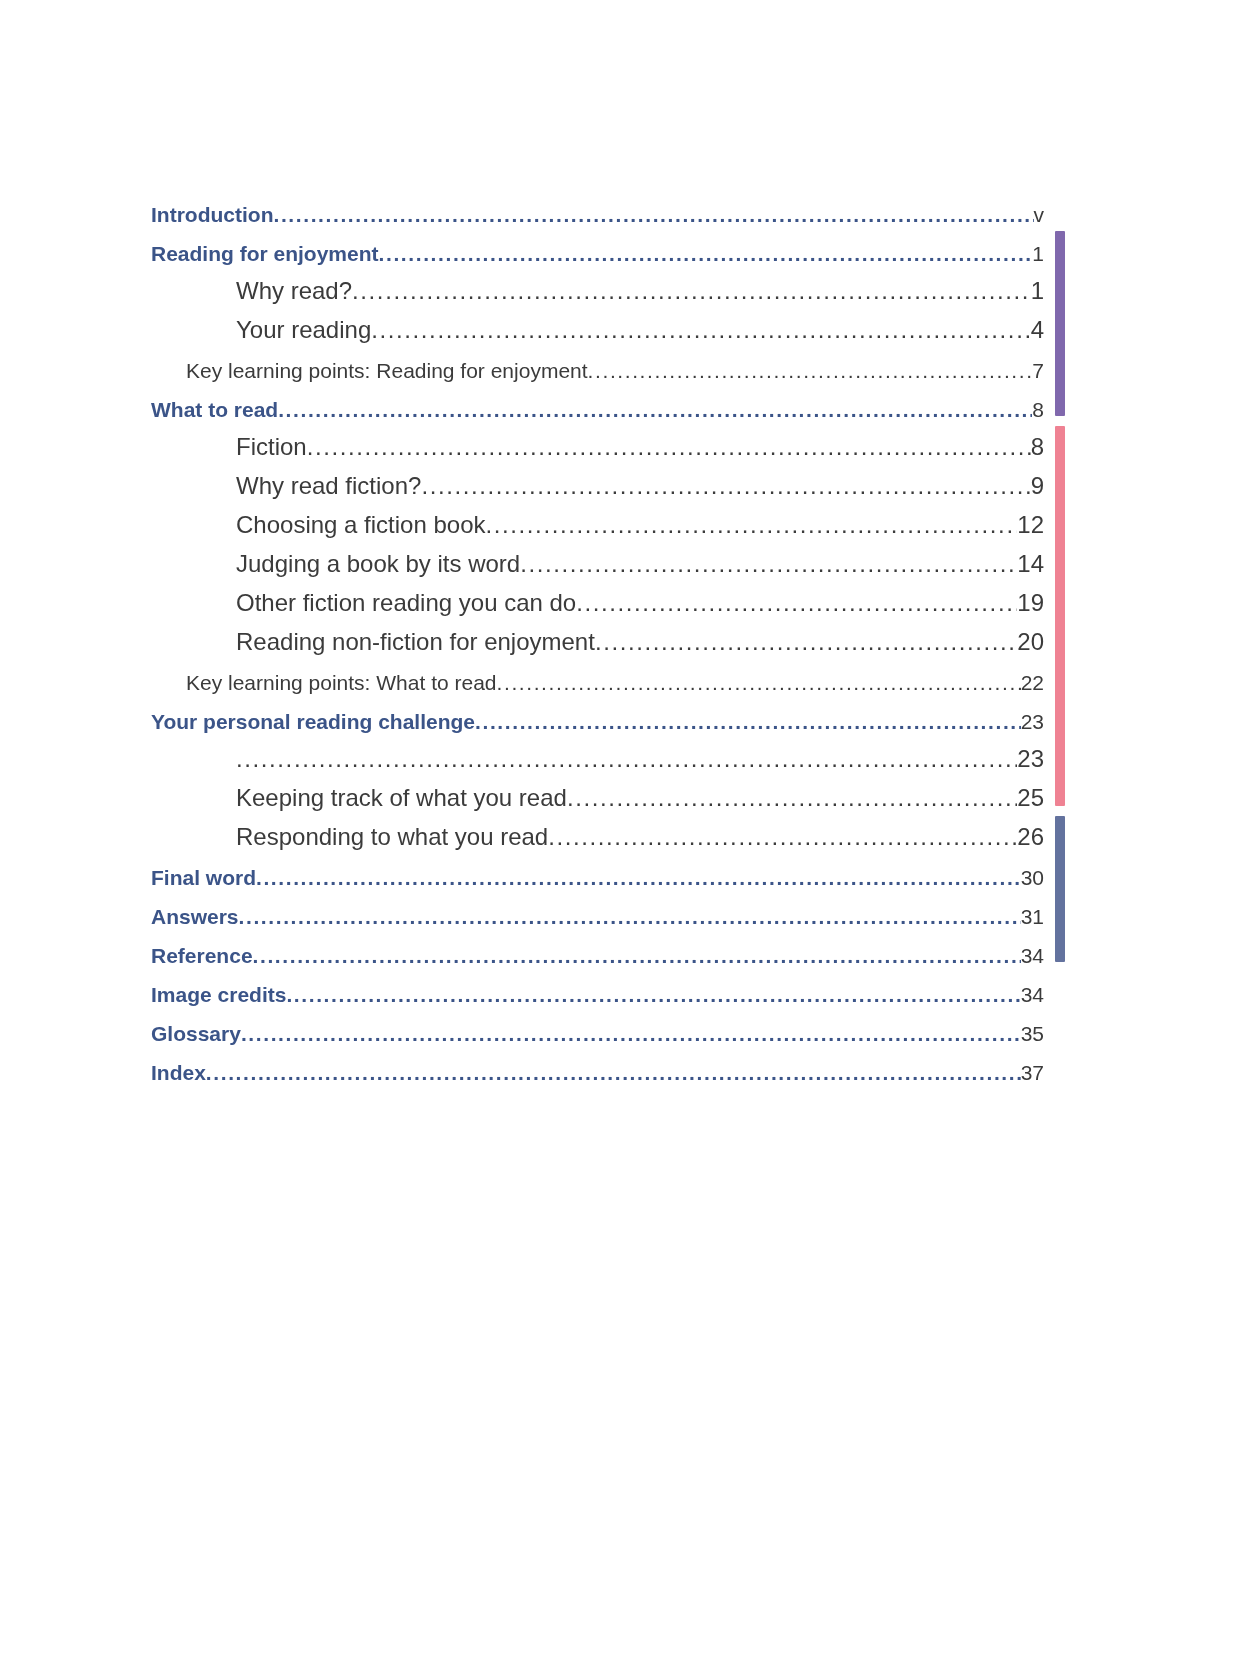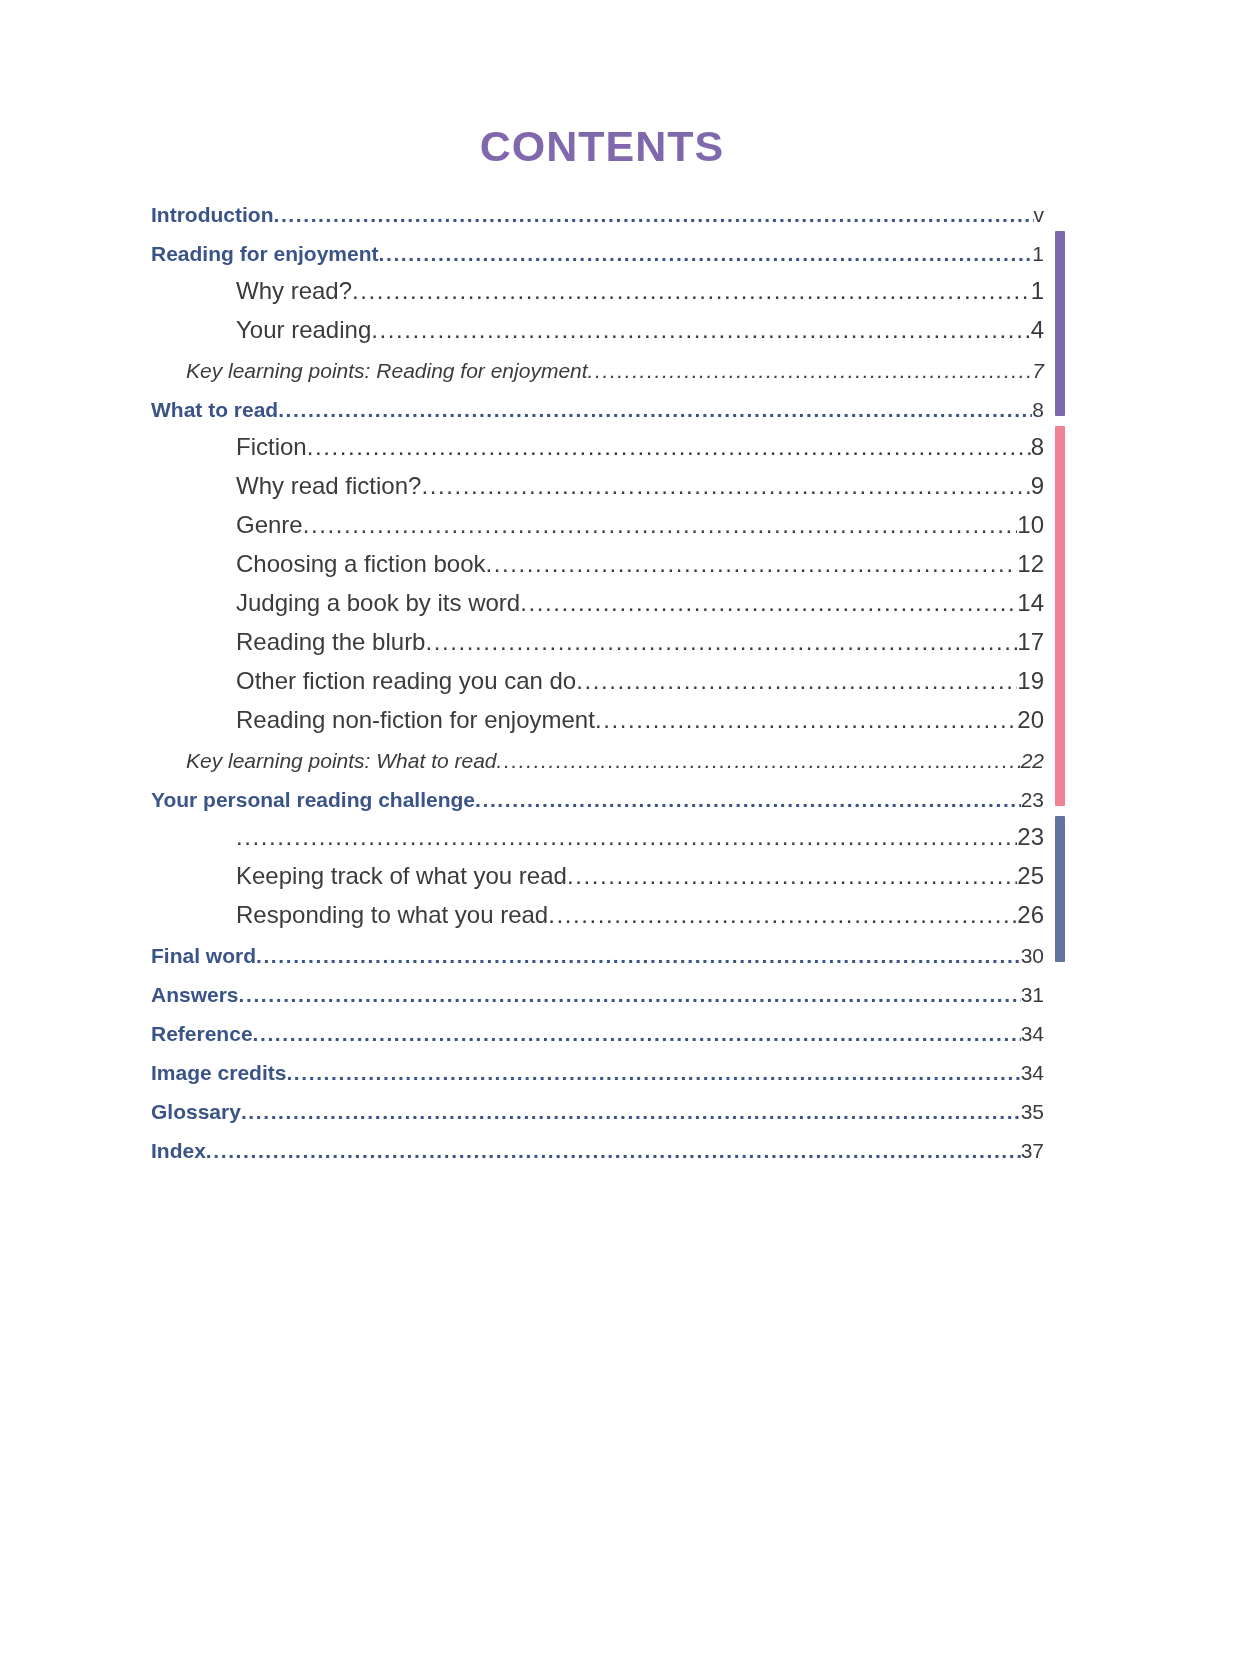--- a/index.html
+++ b/index.html
@@ -93,40 +93,36 @@
   }
   .lvl2 .leader::before { color: #3b3b3b; }
   .lvl2 .pagenum { color: #3b3b3b; }
 
   
   .lvl2b {
     font-size: 21px;
     font-weight: 400;
     color: #3b3b3b;
     padding-left: 35px;
-    font-style: italic;
   }
   .lvl2b .leader::before { color: #3b3b3b; }
   .lvl2b .pagenum { color: #3b3b3b; }
 
   
   .bar {
     position: absolute;
     width: 10px;
     border-radius: 1px;
   }
 </style>
 </head>
 <body>
 
 <div class="page">
 
-  <div class="toc-title">
-    <span class="toc-title-inner">CONTENTS</span>
-  </div>
 
   <div class="toc-body" id="toc-body">
       <div class="row lvl1">
         <span class="label">Introduction</span>
         <span class="leader"></span>
         <span class="pagenum">v</span>
       </div>
       <div class="row lvl1">
         <span class="label">Reading for enjoyment</span>
         <span class="leader"></span>
@@ -156,38 +152,28 @@
         <span class="label">Fiction</span>
         <span class="leader"></span>
         <span class="pagenum">8</span>
       </div>
       <div class="row lvl2">
         <span class="label">Why read fiction?</span>
         <span class="leader"></span>
         <span class="pagenum">9</span>
       </div>
       <div class="row lvl2">
-        <span class="label">Genre</span>
-        <span class="leader"></span>
-        <span class="pagenum">10</span>
-      </div>
-      <div class="row lvl2">
         <span class="label">Choosing a fiction book </span>
         <span class="leader"></span>
         <span class="pagenum">12</span>
       </div>
       <div class="row lvl2">
         <span class="label">Judging a book by its word</span>
         <span class="leader"></span>
         <span class="pagenum">14</span>
-      </div>
-      <div class="row lvl2">
-        <span class="label">Reading the blurb </span>
-        <span class="leader"></span>
-        <span class="pagenum">17</span>
       </div>
       <div class="row lvl2">
         <span class="label">Other fiction reading you can do</span>
         <span class="leader"></span>
         <span class="pagenum">19</span>
       </div>
       <div class="row lvl2">
         <span class="label">Reading non-fiction for enjoyment </span>
         <span class="leader"></span>
         <span class="pagenum">20</span>

